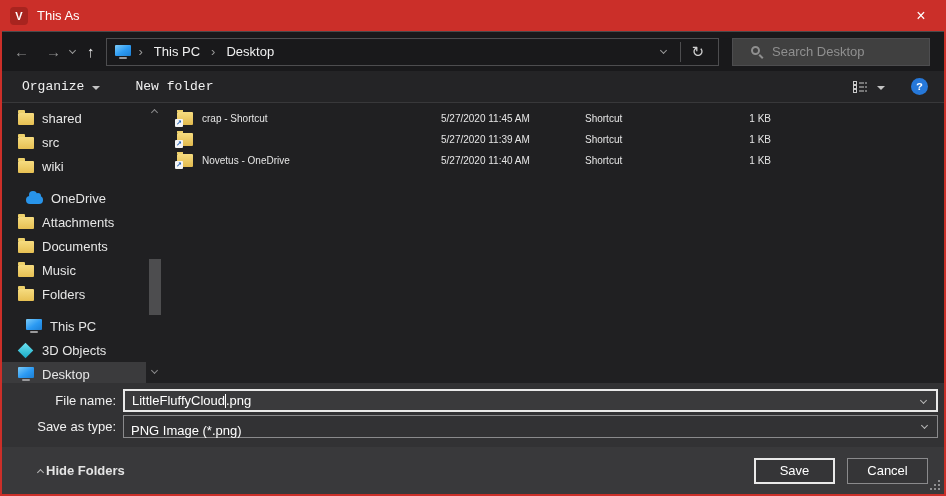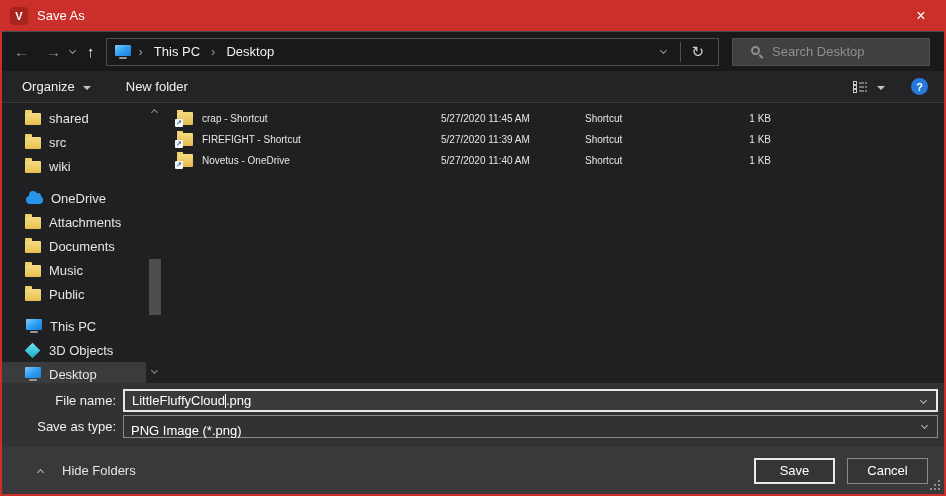--- a/index.html
+++ b/index.html
@@ -53,36 +53,36 @@
   .searchbox{ width:198px; height:28px; border:1px solid #4d4d4f; background:#404040;
               display:flex; align-items:center; padding:0 8px; flex-shrink:0; }
   .icon-search{ width:9px; height:9px; border:2px solid #8f8f8f; border-radius:50%; position:relative;
                 flex-shrink:0; margin:0 12px 2px 10px; }
   .icon-search::after{ content:""; position:absolute; width:2px; height:5px; background:#8f8f8f;
                        transform:rotate(-45deg); left:7px; top:6px; }
   .search-ph{ color:#8f8f8f; font-size:13px; }
 
   
   .toolbar{ height:32px; flex-shrink:0; background:#242426; border-bottom:1px solid #38383a;
-            display:flex; align-items:center; padding:0 16px 0 20px; }
+            display:flex; align-items:center; padding:0 16px 0 20px;font-family:Liberation Mono, monospace; }
   .tb-item{ color:#f0f0f0; font-size:13px; display:flex; align-items:center; gap:8px; }
   .tb-organize{ margin-right:35px; }
   .tri-down{ width:0; height:0; border-left:4px solid transparent; border-right:4px solid transparent;
              border-top:4px solid #c4c4c4; margin-top:2px; }
   .tb-right{ margin-left:auto; display:flex; align-items:center; }
   .viewbtn{ display:flex; align-items:center; gap:9px; margin-right:26px; }
   .help-btn{ width:17px; height:17px; border-radius:50%; background:#2678d9; color:#fff; font-size:11px;
              font-weight:bold; display:flex; align-items:center; justify-content:center; }
 
   
   .main{ flex:1; display:flex; background:#202022; overflow:hidden; }
 
   .sidebar{ width:160px; flex-shrink:0; position:relative; padding-top:3px; }
   .side-item{ height:24px; display:flex; align-items:center; gap:8px; color:#e6e6e6; font-size:13px;
-              padding-left:23px; margin-right:16px; }
+              padding-left:16px; margin-right:16px; }
   .side-item.group{ padding-left:24px; margin-top:8px; }
   .side-item.selected{ background:#3b3b3d; }
   .side-label{ white-space:nowrap; }
 
   .icon-folder{ width:16px; height:12px; border-radius:1px; position:relative; flex-shrink:0;
                 background:linear-gradient(180deg,#f6dc80,#e7c053); margin-top:2px; }
   .icon-folder::before{ content:""; position:absolute; top:-3px; left:0; width:7px; height:3px;
                         background:#edd06a; border-radius:1px 1px 0 0; }
   .icon-cloud{ width:17px; height:8px; background:#2894ea; border-radius:5px; position:relative;
                flex-shrink:0; margin-top:3px; }
@@ -134,38 +134,38 @@
   .fn-input{ flex:1; height:23px; border:2px solid #e9e9e9; background:#3a3a3c; color:#fff; font-size:13px;
              display:flex; align-items:center; padding:0 26px 0 7px; position:relative; }
   .caret{ width:1px; height:14px; background:#fff; flex-shrink:0; }
   .type-select{ flex:1; height:23px; border:1px solid #8a8a8c; background:#323234; color:#fff; font-size:13px;
                 display:flex; align-items:center; padding:8px 26px 0 7px; position:relative; }
   .field-chev{ position:absolute; right:10px; top:7px; border-color:#b8b8b8; }
 
   
   .footer{ height:47px; flex-shrink:0; background:#39393b; display:flex; align-items:center;
            padding:0 16px 0 36px; position:relative; }
-  .hide-folders{ display:flex; align-items:center; gap:19px; color:#e4e4e4; font-size:13px; }
+  .hide-folders{ display:flex; align-items:center; gap:3px; color:#e4e4e4; font-size:13px;font-weight:bold; }
   .hf-chev{ border-color:#b8b8b8; margin-top:3px; }
   .btn{ width:81px; height:26px; display:flex; align-items:center; justify-content:center;
         background:#353537; color:#fff; font-size:13px; }
   .btn.primary{ border:2px solid #e9e9e9; margin-left:auto; margin-right:12px; }
   .btn.secondary{ border:1px solid #8a8a8c;text-align:center; }
   .grip{ position:absolute; right:12px; bottom:12px; width:2px; height:2px;
          box-shadow:8px 0 #8f8f91, 4px 4px #8f8f91, 8px 4px #8f8f91,
                     0 8px #8f8f91, 4px 8px #8f8f91, 8px 8px #8f8f91; }
 </style>
 </head>
 <body>
 
 <div class="window">
 
   <div class="titlebar">
     <span class="appicon">V</span>
-    <span class="win-title">Save As</span>
+    <span class="win-title">This As</span>
     <span class="close-btn">
       <span>×</span>
     </span>
   </div>
 
   <div class="navbar">
     <span class="nav-glyph g-back">←</span>
     <span class="nav-glyph g-fwd">→</span>
     <span class="chev down small nav-chev"></span>
     <span class="nav-glyph enabled g-up">↑</span>
@@ -243,21 +243,21 @@
       <div class="side-item child">
         <span class="icon-folder"></span>
         <span class="side-label">Documents</span>
       </div>
       <div class="side-item child">
         <span class="icon-folder"></span>
         <span class="side-label">Music</span>
       </div>
       <div class="side-item child">
         <span class="icon-folder"></span>
-        <span class="side-label">Public</span>
+        <span class="side-label">Folders</span>
       </div>
       <div class="side-item group">
         <span class="icon-monitor"></span>
         <span class="side-label">This PC</span>
       </div>
       <div class="side-item child">
         <span class="icon-cube"></span>
         <span class="side-label">3D Objects</span>
       </div>
       <div class="side-item child selected">
@@ -286,21 +286,20 @@
           <div class="fc-date">5/27/2020 11:45 AM</div>
           <div class="fc-type">Shortcut</div>
           <div class="fc-size">1 KB</div>
         </div>
         <div class="frow">
           <div class="fc-name">
             <span class="icon-shortcut">
               <span class="fold"></span>
                 <span class="badge"></span>
             </span>
-            <span>FIREFIGHT - Shortcut</span>
           </div>
           <div class="fc-date">5/27/2020 11:39 AM</div>
           <div class="fc-type">Shortcut</div>
           <div class="fc-size">1 KB</div>
         </div>
         <div class="frow">
           <div class="fc-name">
             <span class="icon-shortcut">
               <span class="fold"></span>
                 <span class="badge"></span>

